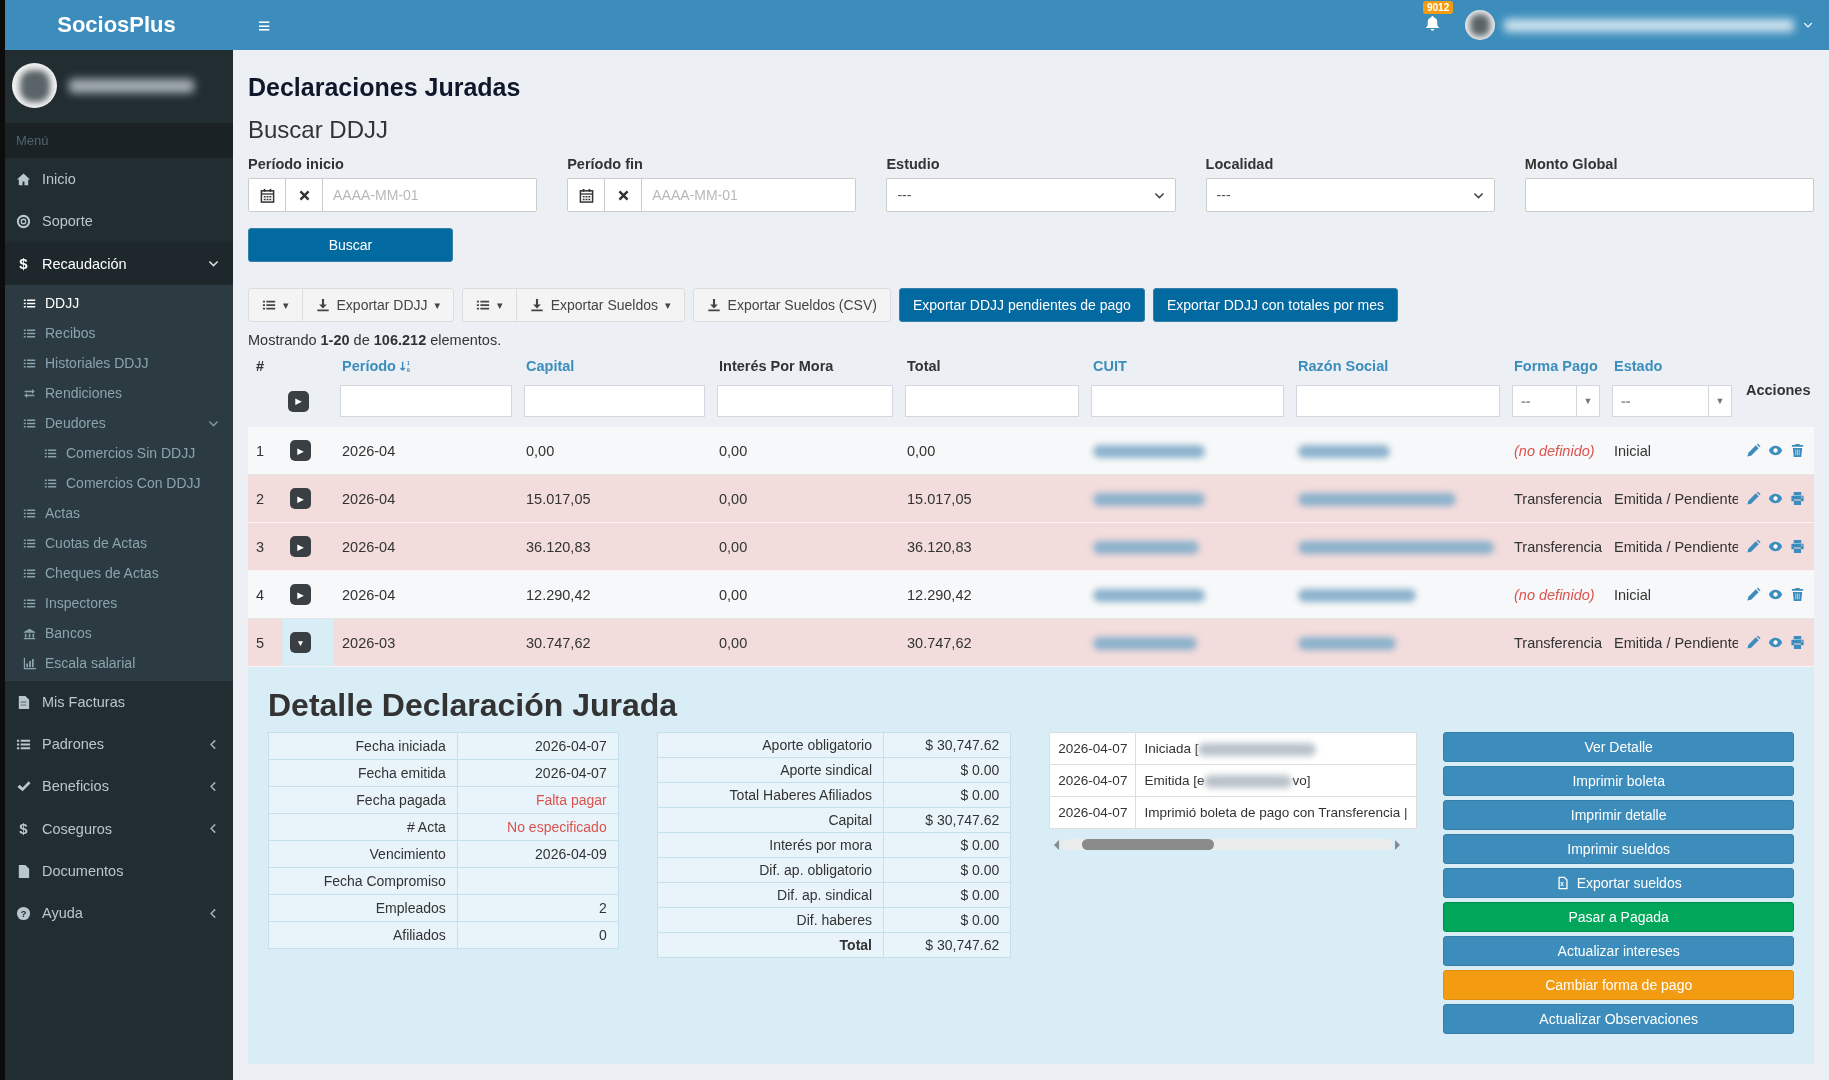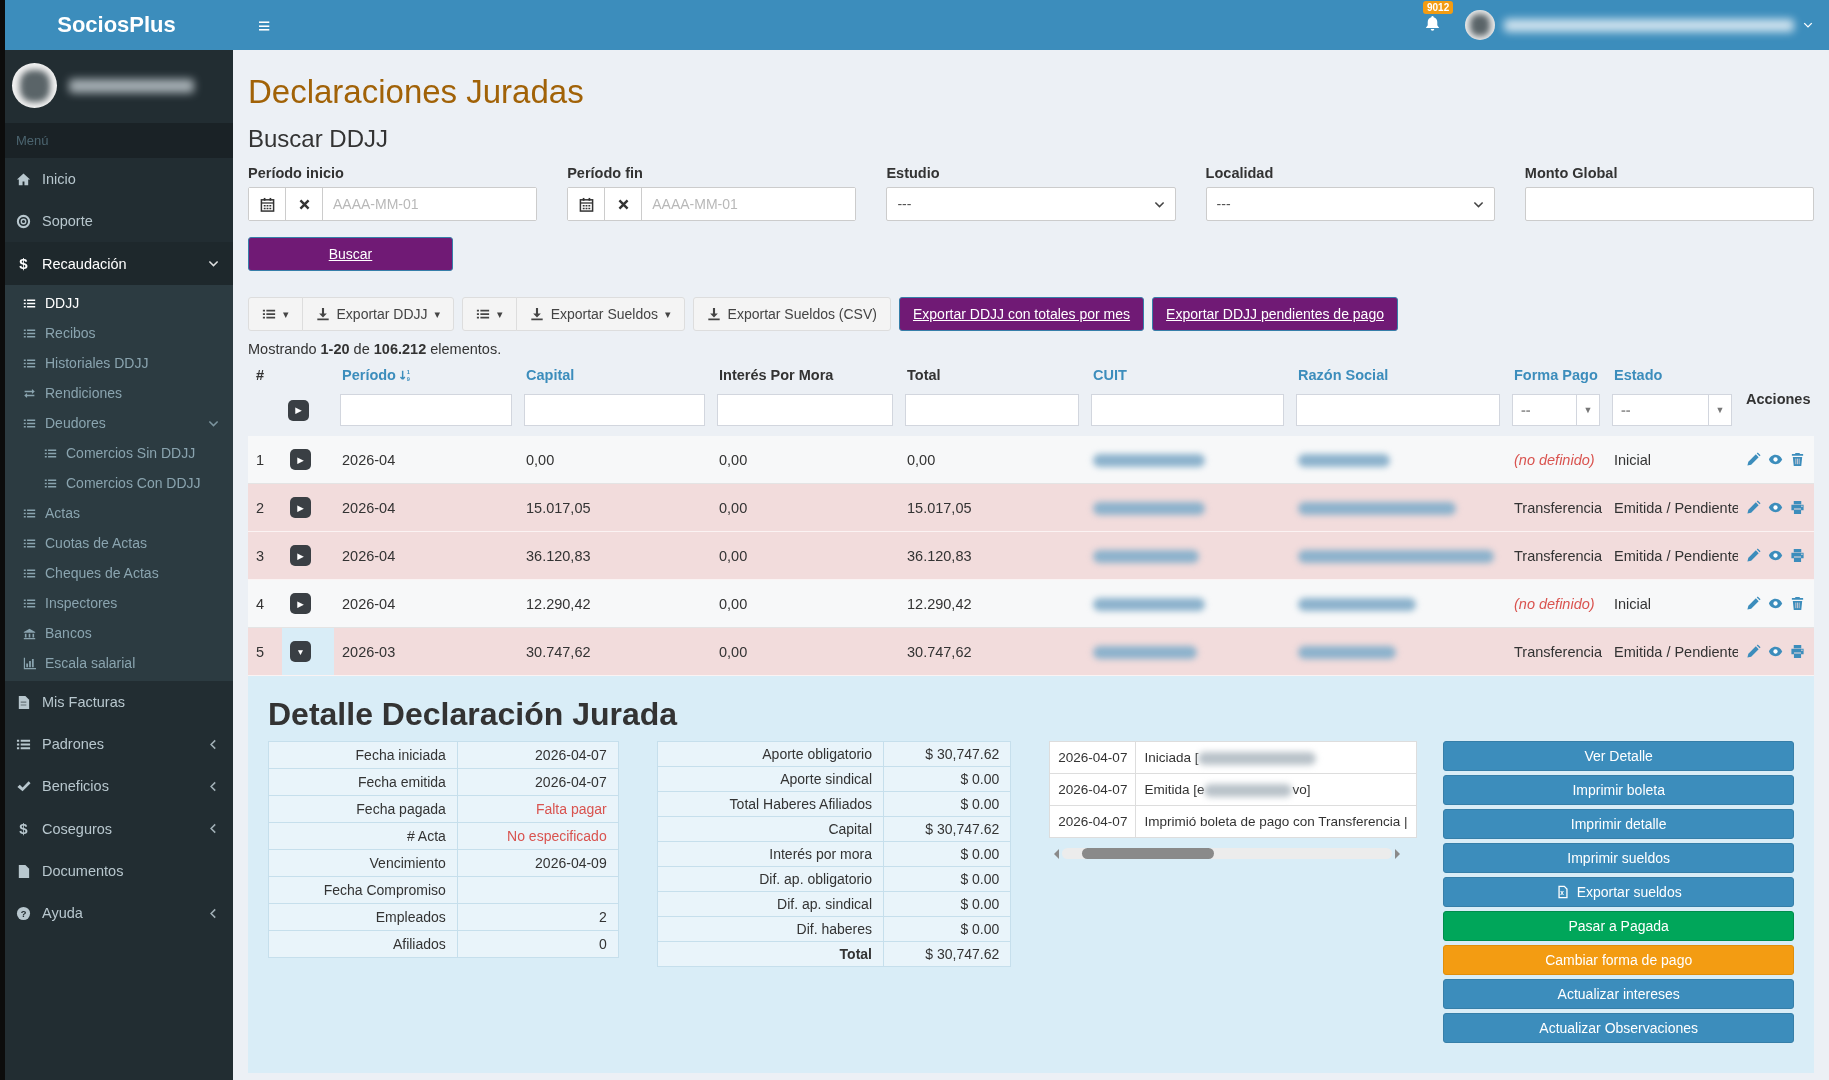--- a/index.html
+++ b/index.html
@@ -47,40 +47,40 @@
                 font-weight:bold; padding:1px 4px; border-radius:3px; }
   .nav-user { display:flex; align-items:center; gap:9px; cursor:pointer; }
   .nav-avatar { width:30px; height:30px; border-radius:50%; background:#ededed; display:flex;
                 align-items:center; justify-content:center; overflow:hidden; }
   .nav-avatar .avatar-blob { width:20px; height:22px; }
   .nav-name-blur { width:290px; height:13px; background:rgba(255,255,255,.75); filter:blur(4px); border-radius:4px; }
   .user-caret { width:10px; height:10px; }
 
   
   .content { padding:8px 15px 0; }
-  .page-title { font-size:33px; font-weight:normal; margin:15px 0 4px; color:#a16207; }
+  .page-title { font-size:25px; font-weight:bold; margin:15px 0 4px; color:#0f172a; }
   .search-title { font-size:24px; font-weight:normal; margin:14px 0 12px; }
 
   .filters { display:flex; gap:30px; }
   .fcol { flex:1; min-width:0; }
   .flabel { font-weight:bold; margin-bottom:6px; font-size:14.5px; }
   .igroup { display:flex; height:34px; border:1px solid #ccc; background:#fff; border-radius:2px; }
   .iaddon { width:37px; display:flex; align-items:center; justify-content:center; border-right:1px solid #ccc;
             color:#333; cursor:pointer; background:#fff; }
   .igroup input { border:none; outline:none; flex:1; min-width:0; padding:0 10px; font-size:14px; color:#555; }
   .igroup input::placeholder, .textinput::placeholder { color:#b8b8b8; }
   .selectbox { height:34px; border:1px solid #ccc; background:#fff; display:flex; align-items:center;
                padding:0 10px; color:#555; justify-content:space-between; border-radius:2px; cursor:pointer; }
   .selectbox .sc { width:11px; height:11px; color:#444; }
   .textinput { height:34px; width:100%; border:1px solid #ccc; background:#fff; padding:0 10px;
                font-size:14px; color:#555; border-radius:2px; outline:none; }
 
   .btn { display:inline-flex; align-items:center; justify-content:center; gap:7px; height:34px;
          padding:0 13px; font-size:14px; border:1px solid transparent; border-radius:3px; cursor:pointer; white-space:nowrap; }
-  .btn-primary { background:#701a75; border-color:#367fa9; color:#fff;text-decoration:underline; }
+  .btn-primary { background:#0369a1; border-color:#367fa9; color:#fff; }
   .btn-default { background:#f4f4f4; border-color:#ddd; color:#444; }
   .buscar-btn { width:205px; margin:16px 0 6px; }
   .toolbar { display:flex; gap:8px; margin-top:20px; align-items:center; }
   .btn-group { display:inline-flex; }
   .btn-group .btn { border-radius:0; margin-left:-1px; }
   .btn-group .btn:first-child { border-radius:3px 0 0 3px; margin-left:0; }
   .btn-group .btn:last-child { border-radius:0 3px 3px 0; }
   .caret-txt { font-size:11px; line-height:1; }
   .showing { margin:10px 0 4px; font-size:14.5px; }
 
@@ -515,22 +515,22 @@
           <span>Exportar Sueldos</span>
           <span class="caret-txt">▾</span>
         </button>
       </div>
       <button class="btn btn-default">
         <svg class="ic" style="width:14px;height:14px">
             <use href="#i-down"></use>
           </svg>
         <span>Exportar Sueldos (CSV)</span>
       </button>
+      <button class="btn btn-primary">Exportar DDJJ pendientes de pago</button>
       <button class="btn btn-primary">Exportar DDJJ con totales por mes</button>
-      <button class="btn btn-primary">Exportar DDJJ pendientes de pago</button>
     </div>
 
     <div class="showing">
       <span>Mostrando</span>
       <b>1-20</b>
       <span>de</span>
       <b>106.212</b>
       <span>elementos.</span>
     </div>
 
@@ -843,21 +843,21 @@
           <div class="dbtn b-primary">Imprimir boleta</div>
           <div class="dbtn b-primary">Imprimir detalle</div>
           <div class="dbtn b-primary">Imprimir sueldos</div>
           <div class="dbtn b-primary">
             <svg class="ic" style="width:14px;height:14px">
                 <use href="#i-excel"></use>
               </svg>
             <span>Exportar sueldos</span>
           </div>
           <div class="dbtn b-success">Pasar a Pagada</div>
+          <div class="dbtn b-primary">Actualizar intereses</div>
           <div class="dbtn b-warning">Cambiar forma de pago</div>
-          <div class="dbtn b-primary">Actualizar intereses</div>
           <div class="dbtn b-primary">Actualizar Observaciones</div>
         </div>
 
       </div>
     </div>
   </div>
 </div>
 
 </body></html>

